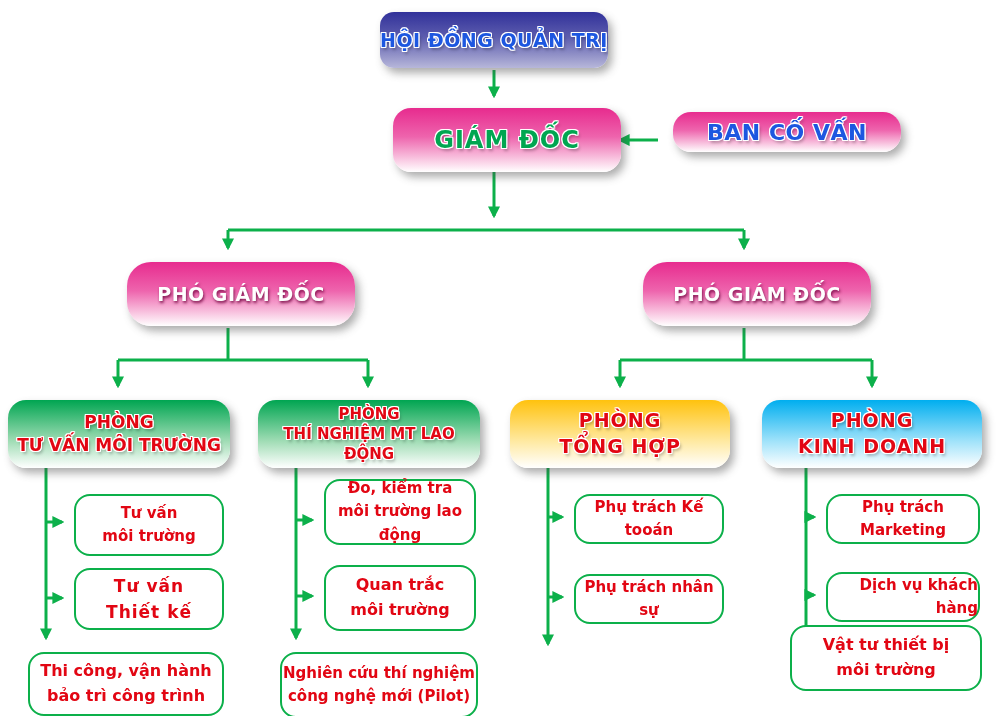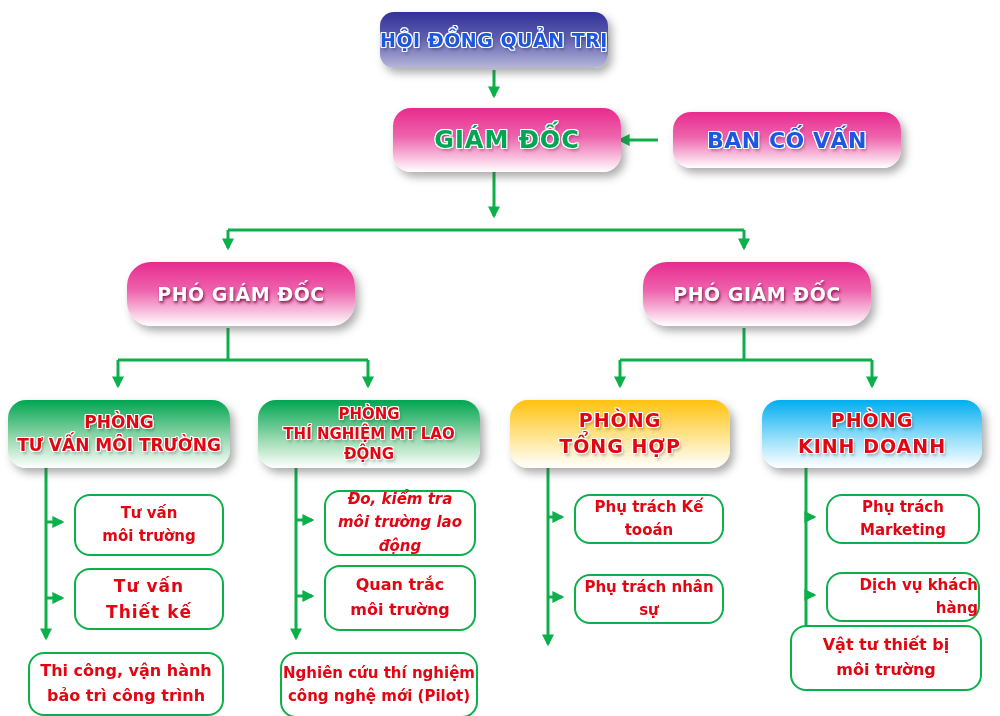--- a/index.html
+++ b/index.html
@@ -21,21 +21,21 @@
   }
   
   .board {
     left:380px; top:12px; width:228px; height:56px; border-radius:14px;
     background:linear-gradient(180deg,#31319a 0%,#5d5dae 45%,#b7b7da 100%);
     color:#1d57e0; font-size:19px; letter-spacing:.5px;
   }
   
   .pink { background:linear-gradient(180deg,#e72b8e 0%,#ee64ad 45%,#ffffff 100%);margin-left:13px; }
   .director { left:380px; top:108px; width:228px; height:64px; color:#00a651; font-size:24px; letter-spacing:1px; }
-  .advisory { left:660px; top:112px; width:228px; height:56px; color:#1d57e0; font-size:22px; letter-spacing:.5px; }
+  .advisory { left:660px; top:112px; width:228px; height:40px; color:#1d57e0; font-size:22px; letter-spacing:.5px; }
   .deputy { width:228px; height:64px; color:#ffffff; font-size:19px; letter-spacing:.5px;
             text-shadow:1px 2px 3px rgba(110,0,60,.85);border-radius:24px; }
   .deputy-left { left:114px; top:262px; }
   .deputy-right { left:630px; top:262px; }
   
   .dept { width:222px; height:68px; color:#e20613; line-height:1.35; }
   .dept-green  { background:linear-gradient(180deg,#00a551 0%,#9fdcb4 60%,#ffffff 100%); }
   .dept-yellow { background:linear-gradient(180deg,#ffc20e 0%,#ffe9a0 60%,#ffffff 100%); }
   .dept-blue   { background:linear-gradient(180deg,#00aeef 0%,#9fe2fa 60%,#ffffff 100%); }
   .dept1 { left:8px;   top:400px; font-size:17px; }
@@ -47,21 +47,21 @@
     background:#ffffff; border:2px solid #0cb04a; border-radius:16px;
     color:#e20613; font-size:15px; line-height:1.55; z-index:2;
   }
   .leaf-lg { font-size:16px; }
   .leaf-xl { font-size:17px; letter-spacing:1px; }
   
   .c1-i0 { left:74px;  top:494px; width:146px; height:58px; }
   .c1-i1 { left:74px;  top:568px; width:146px; height:58px; }
   .c1-i2 { left:28px;  top:652px; width:192px; height:60px; }
   
-  .c2-i0 { left:324px; top:490px; width:148px; height:62px;font-style:italic; }
+  .c2-i0 { left:324px; top:479px; width:148px; height:62px; }
   .c2-i1 { left:324px; top:565px; width:148px; height:62px; }
   .c2-i2 { left:280px; top:652px; width:194px; height:62px; }
   
   .c3-i0 { left:574px; top:494px; width:146px; height:46px; }
   .c3-i1 { left:574px; top:574px; width:146px; height:46px; }
   .c3-i2 { left:534px; top:658px; width:186px; height:44px; }
   
   .c4-i0 { left:826px; top:494px; width:150px; height:46px; }
   .c4-i1 { left:826px; top:572px; width:150px; height:46px;text-align:right; }
   .c4-i2 { left:790px; top:625px; width:188px; height:62px; }

